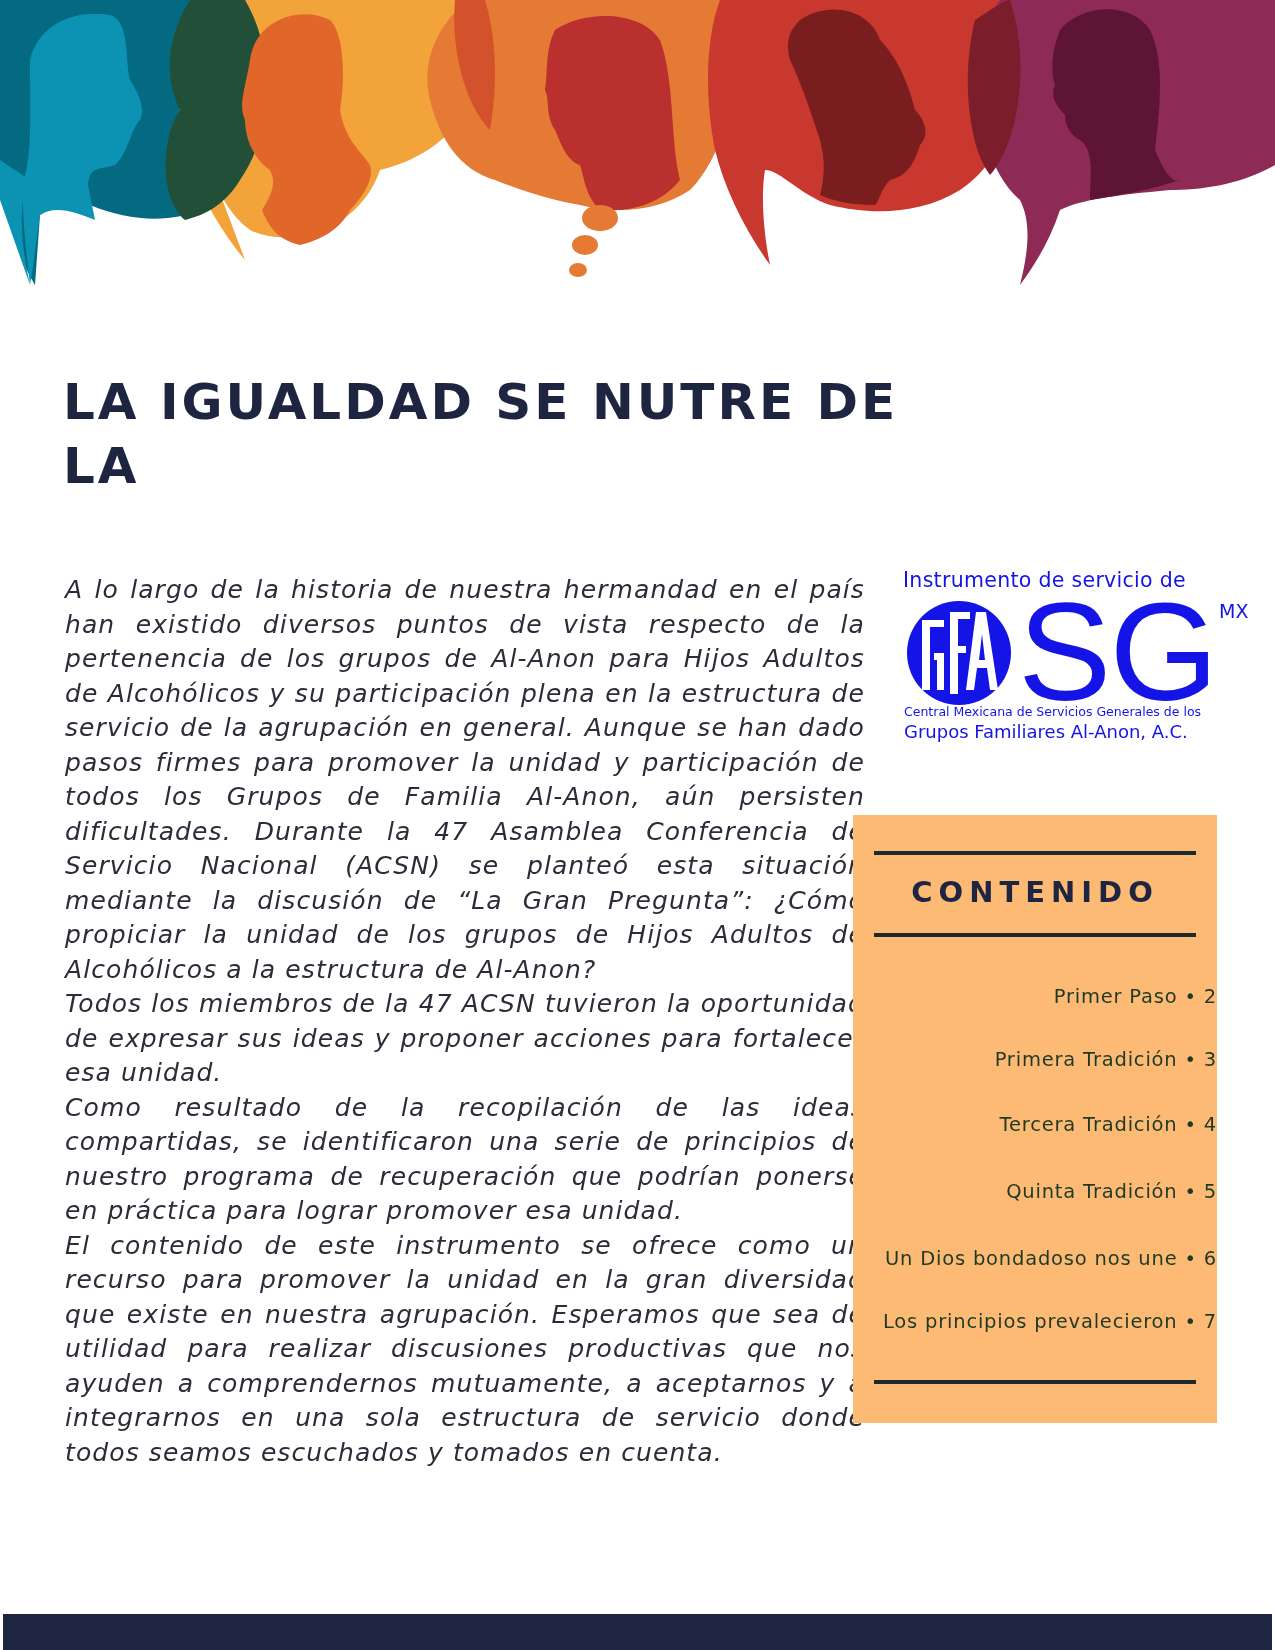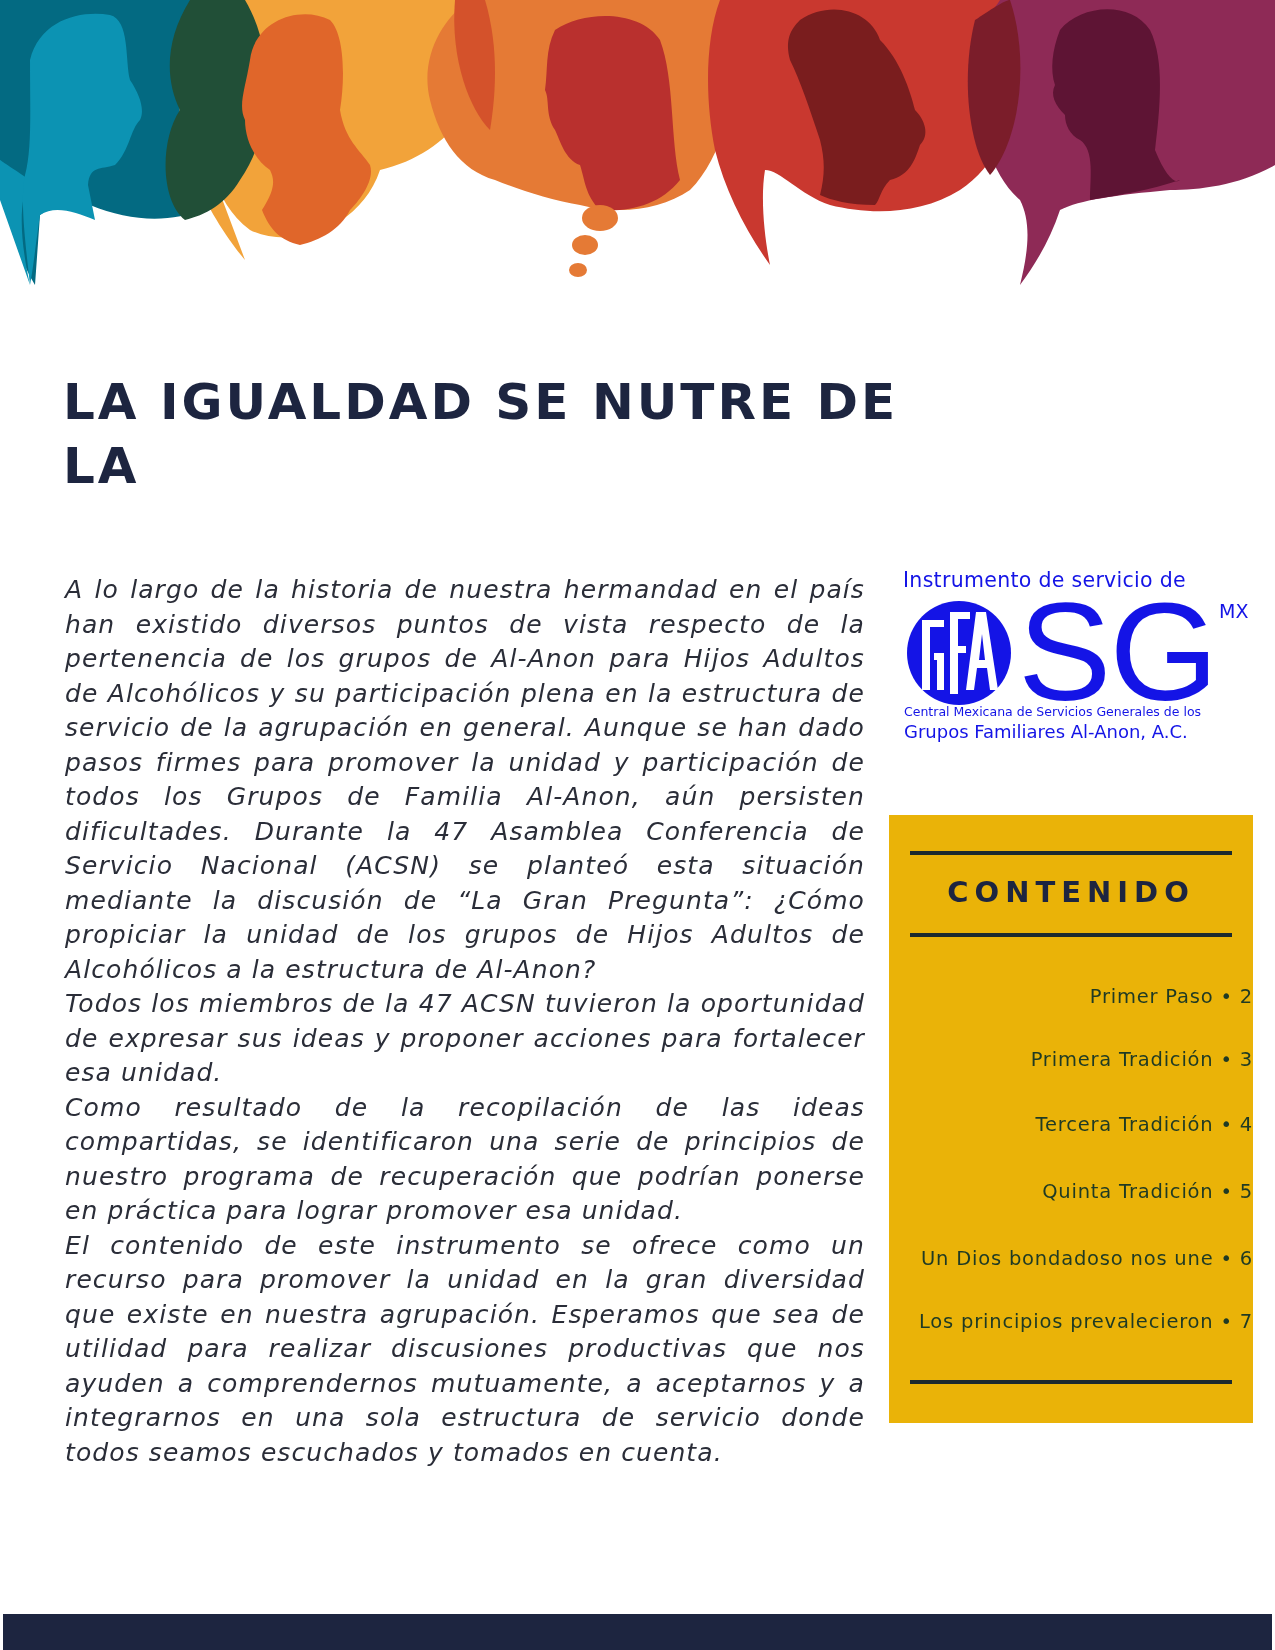--- a/index.html
+++ b/index.html
@@ -48,22 +48,22 @@
   .logo .sub1 {
     position: absolute; left: 4px; top: 136px; font-size: 12.5px; white-space: nowrap;
     font-family: "DejaVu Sans", sans-serif;
   }
   .logo .sub2 {
     position: absolute; left: 4px; top: 153px; font-size: 18px; white-space: nowrap;
     font-family: "DejaVu Sans", sans-serif;
   }
 
   .toc {
-    position: absolute; left: 889px; top: 815px; width: 364px; height: 608px;
-    background: #eab308;
+    position: absolute; left: 853px; top: 815px; width: 364px; height: 608px;
+    background: #fdba74;
   }
   .toc .rule {
     position: absolute; left: 21px; width: 322px; height: 4px; background: #1c2a2e;
   }
   .toc .heading {
     position: absolute; left: 0; top: 60px; width: 364px; text-align: center;
     font-family: "DejaVu Sans", sans-serif; font-weight: bold;
     font-size: 29px; letter-spacing: 6px; color: #1d2540;
   }
   .toc ul { list-style: none; margin: 0; padding: 0; }

